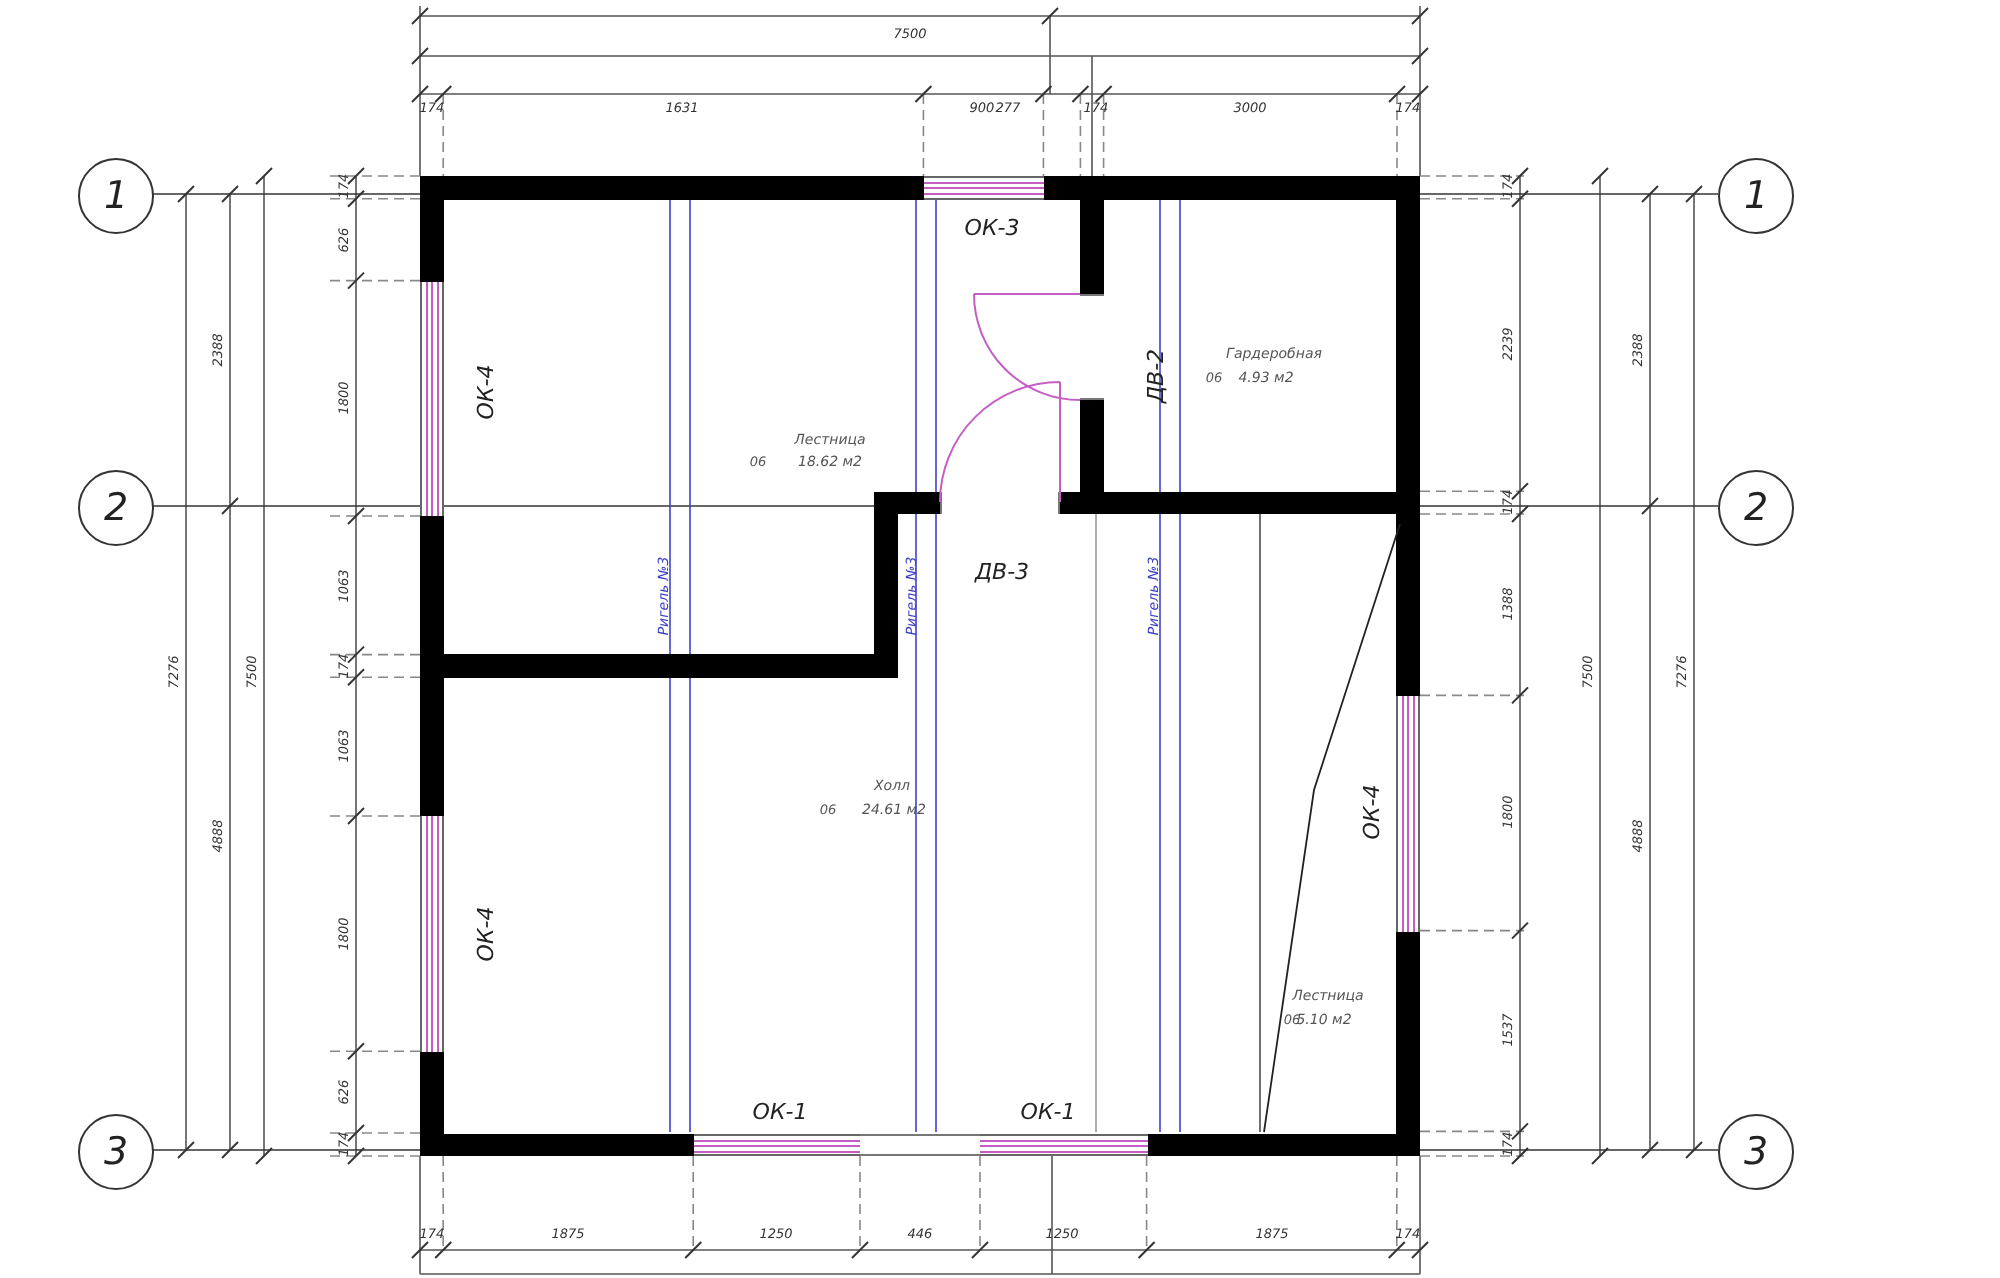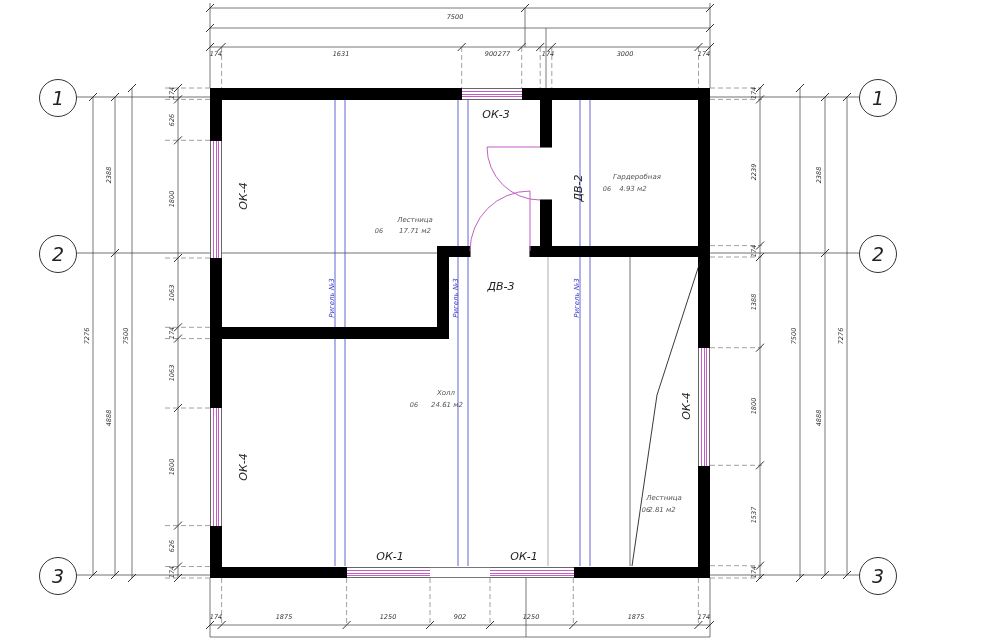--- a/index.html
+++ b/index.html
@@ -199,21 +199,21 @@
   <span class="t dim" style="left:341px;top:54px">1631</span>
   <span class="t dim" style="left:491px;top:54px">900</span>
   <span class="t dim" style="left:504px;top:54px">277</span>
   <span class="t dim" style="left:548px;top:54px">174</span>
   <span class="t dim" style="left:625px;top:54px">3000</span>
   <span class="t dim" style="left:704px;top:54px">174</span>
 
   <span class="t dim" style="left:216px;top:617px">174</span>
   <span class="t dim" style="left:284px;top:617px">1875</span>
   <span class="t dim" style="left:388px;top:617px">1250</span>
-  <span class="t dim" style="left:460px;top:617px">902</span>
+  <span class="t dim" style="left:460px;top:617px">446</span>
   <span class="t dim" style="left:531px;top:617px">1250</span>
   <span class="t dim" style="left:636px;top:617px">1875</span>
   <span class="t dim" style="left:704px;top:617px">174</span>
 
   <span class="tv dim" style="left:87px;top:336px">7276</span>
   <span class="tv dim" style="left:109px;top:175px">2388</span>
   <span class="tv dim" style="left:109px;top:418px">4888</span>
   <span class="tv dim" style="left:126px;top:336px">7500</span>
   <span class="tv dim" style="left:172px;top:93px">174</span>
   <span class="tv dim" style="left:172px;top:120px">626</span>
@@ -244,28 +244,28 @@
   <span class="t lbl" style="left:524px;top:556px">ОК-1</span>
   <span class="tv lbl" style="left:243px;top:196px">ОК-4</span>
   <span class="tv lbl" style="left:243px;top:467px">ОК-4</span>
   <span class="tv lbl" style="left:686px;top:406px">ОК-4</span>
 
   <span class="tv beam-lbl" style="left:332px;top:298px">Ригель №3</span>
   <span class="tv beam-lbl" style="left:456px;top:298px">Ригель №3</span>
   <span class="tv beam-lbl" style="left:577px;top:298px">Ригель №3</span>
 
   <span class="t room-name" style="left:415px;top:220px">Лестница</span>
-  <span class="t room-area" style="left:415px;top:231px">17.71 м2</span>
+  <span class="t room-area" style="left:415px;top:231px">18.62 м2</span>
   <span class="t room-num" style="left:379px;top:231px">06</span>
 
   <span class="t room-name" style="left:637px;top:177px">Гардеробная</span>
   <span class="t room-area" style="left:633px;top:189px">4.93 м2</span>
   <span class="t room-num" style="left:607px;top:189px">06</span>
 
   <span class="t room-name" style="left:446px;top:393px">Холл</span>
   <span class="t room-area" style="left:447px;top:405px">24.61 м2</span>
   <span class="t room-num" style="left:414px;top:405px">06</span>
 
   <span class="t room-name" style="left:664px;top:498px">Лестница</span>
-  <span class="t room-area" style="left:662px;top:510px">2.81 м2</span>
+  <span class="t room-area" style="left:662px;top:510px">5.10 м2</span>
   <span class="t room-num" style="left:646px;top:510px">06</span>
 
 </div>
 
 </body></html>

